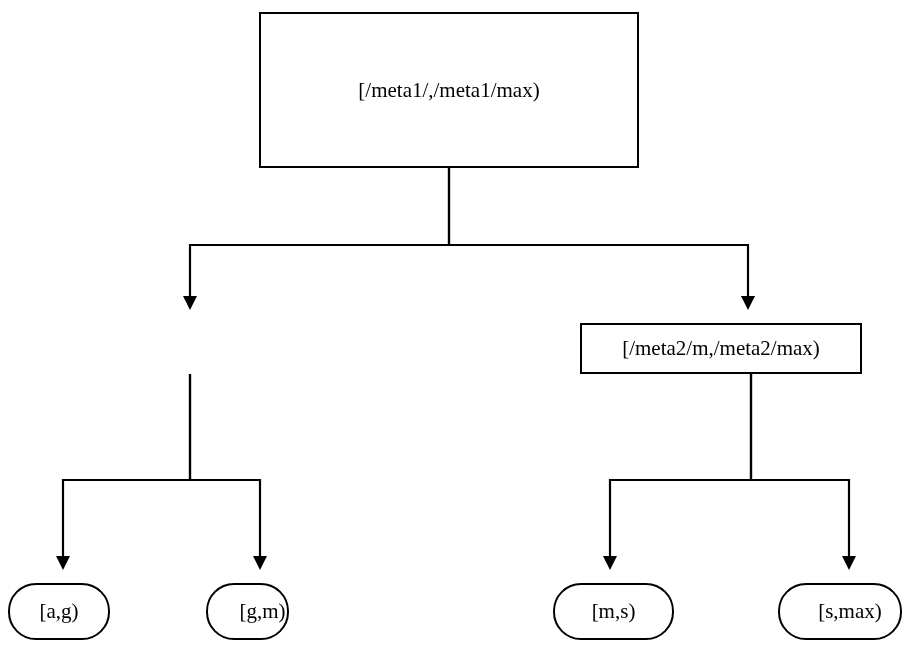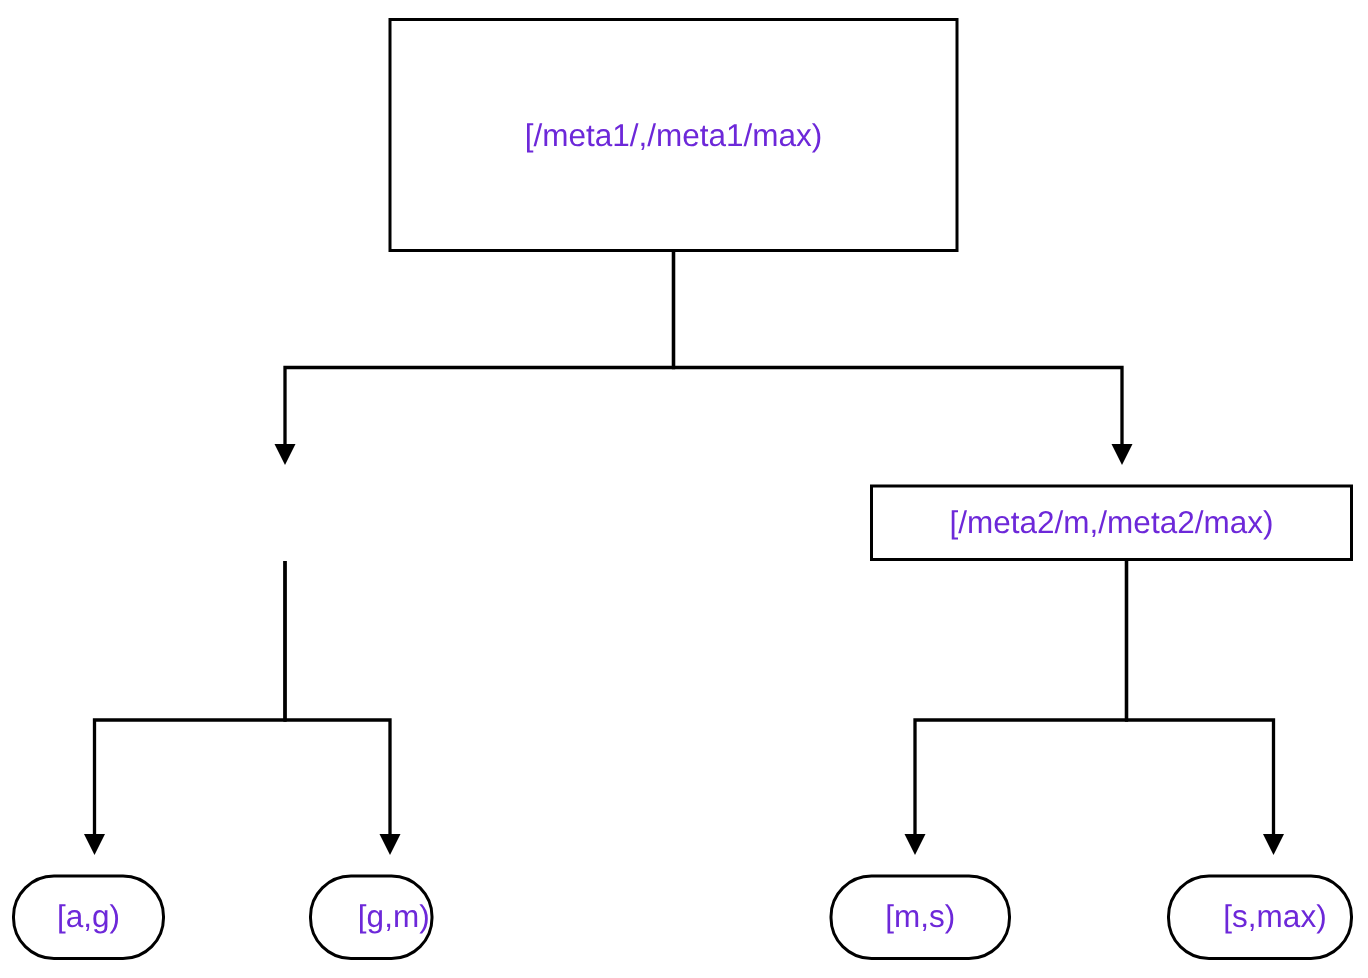--- a/index.html
+++ b/index.html
@@ -29,30 +29,30 @@
     position: absolute;
     box-sizing: border-box;
     background: #ffffff;
     border: 2px solid #000000;
     display: flex;
     align-items: center;
     justify-content: center;
     text-align: center;
   }
   .node-label {
-    font-family: Liberation Sans, sans-serif;
+    font-family: Liberation Serif, serif;
     font-size: 21px;
     line-height: 1;
-    color: #6d28d9;
+    color: #000000;
     letter-spacing: 0px;
     white-space: pre;
   }
   .node-root  { left: 259px; top: 12px;  width: 380px; height: 156px; }
   .node-mid-l { left: 20px;  top: 323px; width: 325px; height: 51px; }
-  .node-mid-r { left: 580px; top: 323px; width: 322px; height: 51px; }
+  .node-mid-r { left: 580px; top: 323px; width: 282px; height: 51px; }
   .node-leaf  { top: 583px; height: 57px; border-radius: 28px; }
   .node-leaf-1 { left: 8px;   width: 102px; }
   .node-leaf-2 { left: 206px; width: 83px; padding-left: 30px; }
   .node-leaf-3 { left: 553px; width: 121px;  }
   .node-leaf-4 { left: 778px; width: 124px; padding-left: 20px; }
 </style>
 </head>
 <body>
 
 <div id="diagram-canvas">

